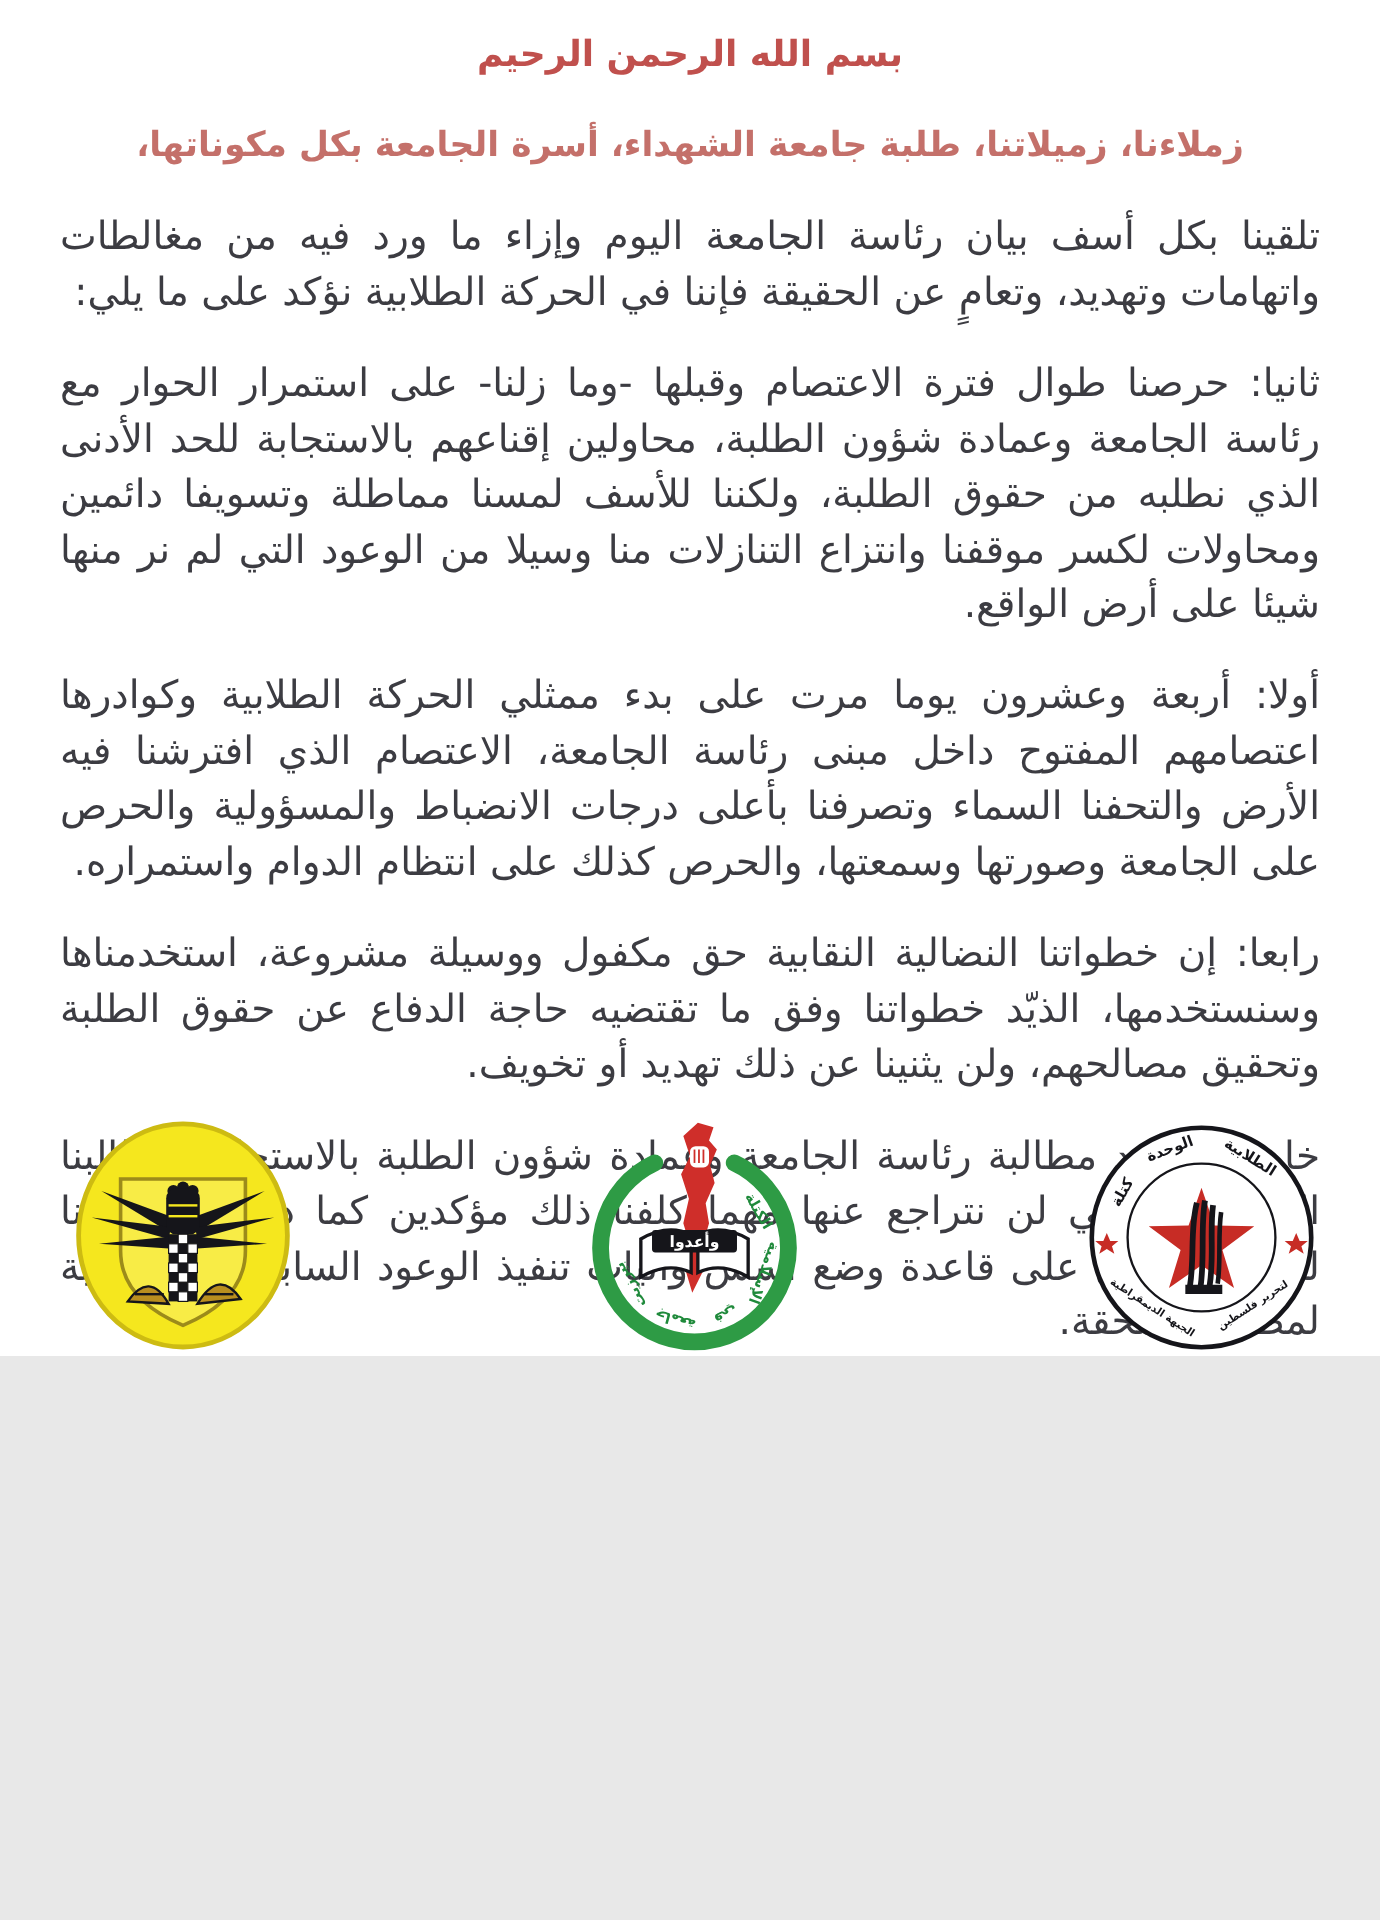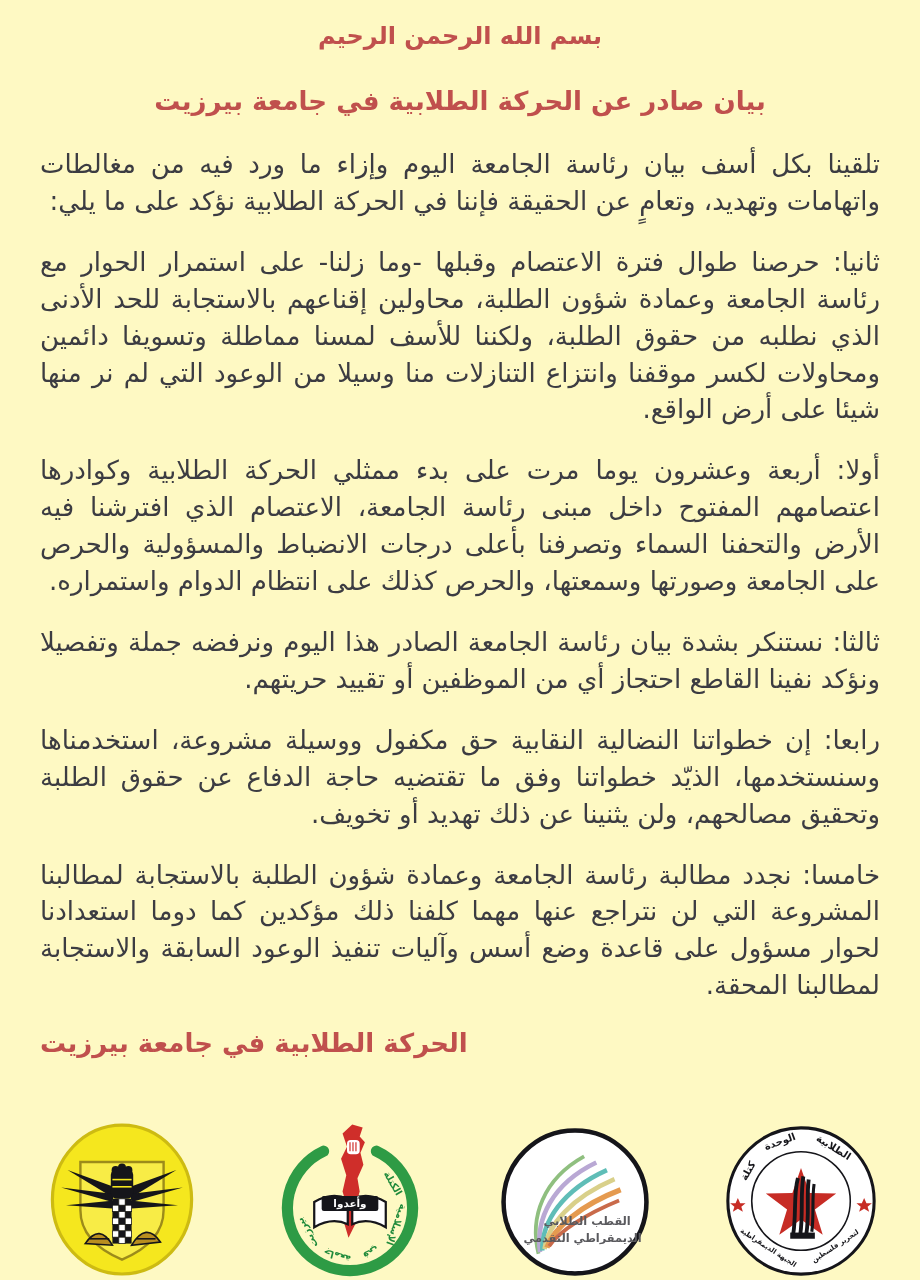--- a/index.html
+++ b/index.html
@@ -1,18 +1,18 @@
 <!DOCTYPE html>
 <html lang="ar" dir="rtl"><head>
 <meta charset="utf-8">
 <style>
   html,body{margin:0;padding:0;background:#e8e8e8;}
   .doc{
-    width:920px;height:1280px;
-    background:#fef9c3;
+    width:920px;height:904px;
+    background:#ffffff;
     position:relative;
     overflow:hidden;
     direction:rtl;
     font-family:"DejaVu Sans", sans-serif;
     margin:0 auto;
     box-sizing:border-box;
   }
   .doc-inner{padding:14px 40px 0 40px;}
   .center{text-align:center;}
   .basmala{
@@ -56,27 +56,26 @@
   }
   .logo{flex:0 0 auto;}
   .logo svg{display:block;}
 </style>
 </head>
 <body>
 
 <div class="doc">
   <div class="doc-inner">
     <div class="basmala center">بسم الله الرحمن الرحيم</div>
-    <div class="title center">بيان صادر عن الحركة الطلابية في جامعة بيرزيت</div>
+    <div class="salutation center">زملاءنا، زميلاتنا، طلبة جامعة الشهداء، أسرة الجامعة بكل مكوناتها،</div>
 
     <div class="body-text">
       <p class="para">تلقينا بكل أسف بيان رئاسة الجامعة اليوم وإزاء ما ورد فيه من مغالطات واتهامات وتهديد، وتعامٍ عن الحقيقة فإننا في الحركة الطلابية نؤكد على ما يلي:</p>
       <p class="para">ثانيا: حرصنا طوال فترة الاعتصام وقبلها -وما زلنا- على استمرار الحوار مع رئاسة الجامعة وعمادة شؤون الطلبة، محاولين إقناعهم بالاستجابة للحد الأدنى الذي نطلبه من حقوق الطلبة، ولكننا للأسف لمسنا مماطلة وتسويفا دائمين ومحاولات لكسر موقفنا وانتزاع التنازلات منا وسيلا من الوعود التي لم نر منها شيئا على أرض الواقع.</p>
       <p class="para">أولا: أربعة وعشرون يوما مرت على بدء ممثلي الحركة الطلابية وكوادرها اعتصامهم المفتوح داخل مبنى رئاسة الجامعة، الاعتصام الذي افترشنا فيه الأرض والتحفنا السماء وتصرفنا بأعلى درجات الانضباط والمسؤولية والحرص على الجامعة وصورتها وسمعتها، والحرص كذلك على انتظام الدوام واستمراره.</p>
-      <p class="para">ثالثا: نستنكر بشدة بيان رئاسة الجامعة الصادر هذا اليوم ونرفضه جملة وتفصيلا ونؤكد نفينا القاطع احتجاز أي من الموظفين أو تقييد حريتهم.</p>
       <p class="para">رابعا: إن خطواتنا النضالية النقابية حق مكفول ووسيلة مشروعة، استخدمناها وسنستخدمها، الذيّد خطواتنا وفق ما تقتضيه حاجة الدفاع عن حقوق الطلبة وتحقيق مصالحهم، ولن يثنينا عن ذلك تهديد أو تخويف.</p>
       <p class="para">خامسا: نجدد مطالبة رئاسة الجامعة وعمادة شؤون الطلبة بالاستجابة لمطالبنا المشروعة التي لن نتراجع عنها مهما كلفنا ذلك مؤكدين كما دوما استعدادنا لحوار مسؤول على قاعدة وضع أسس وآليات تنفيذ الوعود السابقة والاستجابة لمطالبنا المحقة.</p>
     </div>
   </div>
 
   <div class="signature">الحركة الطلابية في جامعة بيرزيت</div>
 
   <div class="logos-row">
 
 
@@ -141,33 +140,20 @@
         <g font-size="13" font-weight="bold" fill="#1f8a3b" text-anchor="middle">
           <text x="153.7" y="87" transform="rotate(60 153.7 87)">الكتلة</text>
           <text x="158.3" y="139" transform="rotate(110 158.3 139)">الإسلامية</text>
           <text x="126.2" y="174" transform="rotate(155 126.2 174)">في</text>
           <text x="84" y="178" transform="rotate(195 84 178)">جامعة</text>
           <text x="46.3" y="149" transform="rotate(240 46.3 149)">بيرزيت</text>
         </g>
       </svg>
     </div>
 
-    <div class="logo">
-      <svg width="152" height="152" viewBox="0 0 200 200">
-        <circle cx="100" cy="100" r="94" fill="#ffffff" stroke="#15151a" stroke-width="6"></circle>
-        <path d="M52 168 C 40 120, 58 70, 112 40" fill="none" stroke="#8fbf7f" stroke-width="5"></path>
-        <path d="M54 166 C 48 122, 70 76, 128 48" fill="none" stroke="#b9a8d4" stroke-width="6"></path>
-        <path d="M57 164 C 56 126, 84 84, 142 58" fill="none" stroke="#5fbdb7" stroke-width="6"></path>
-        <path d="M60 162 C 64 130, 96 94, 152 70" fill="none" stroke="#d9d08a" stroke-width="6"></path>
-        <path d="M63 160 C 72 134, 108 104, 160 84" fill="none" stroke="#e59a4f" stroke-width="7"></path>
-        <path d="M66 158 C 80 138, 114 116, 158 98" fill="none" stroke="#c96a4a" stroke-width="5"></path>
-        <text x="116" y="130" font-size="15" font-weight="bold" text-anchor="middle" fill="#5a5a5e">القطب الطلابي</text>
-        <text x="110" y="153" font-size="15" font-weight="bold" text-anchor="middle" fill="#5a5a5e">الديمقراطي التقدمي</text>
-      </svg>
-    </div>
 
     <div class="logo">
       <svg width="154" height="154" viewBox="0 0 200 200">
         <circle cx="100" cy="100" r="95" fill="#ffffff" stroke="#15151a" stroke-width="4"></circle>
         <circle cx="100" cy="100" r="64" fill="#ffffff" stroke="#15151a" stroke-width="2"></circle>
         <polygon points="100,57 111.2,89.6 145.7,90.2 118.1,110.9 128.2,143.8 100,124 71.8,143.8 81.9,110.9 54.3,90.2 88.8,89.6" fill="#c72c25"></polygon>
         <g stroke="#15151a" fill="none">
           <path d="M96 70 C 90 92, 94 118, 90 142" stroke-width="5"></path>
           <path d="M103 68 C 99 92, 103 118, 99 144" stroke-width="5"></path>
           <path d="M110 72 C 107 94, 111 118, 107 142" stroke-width="5"></path>

